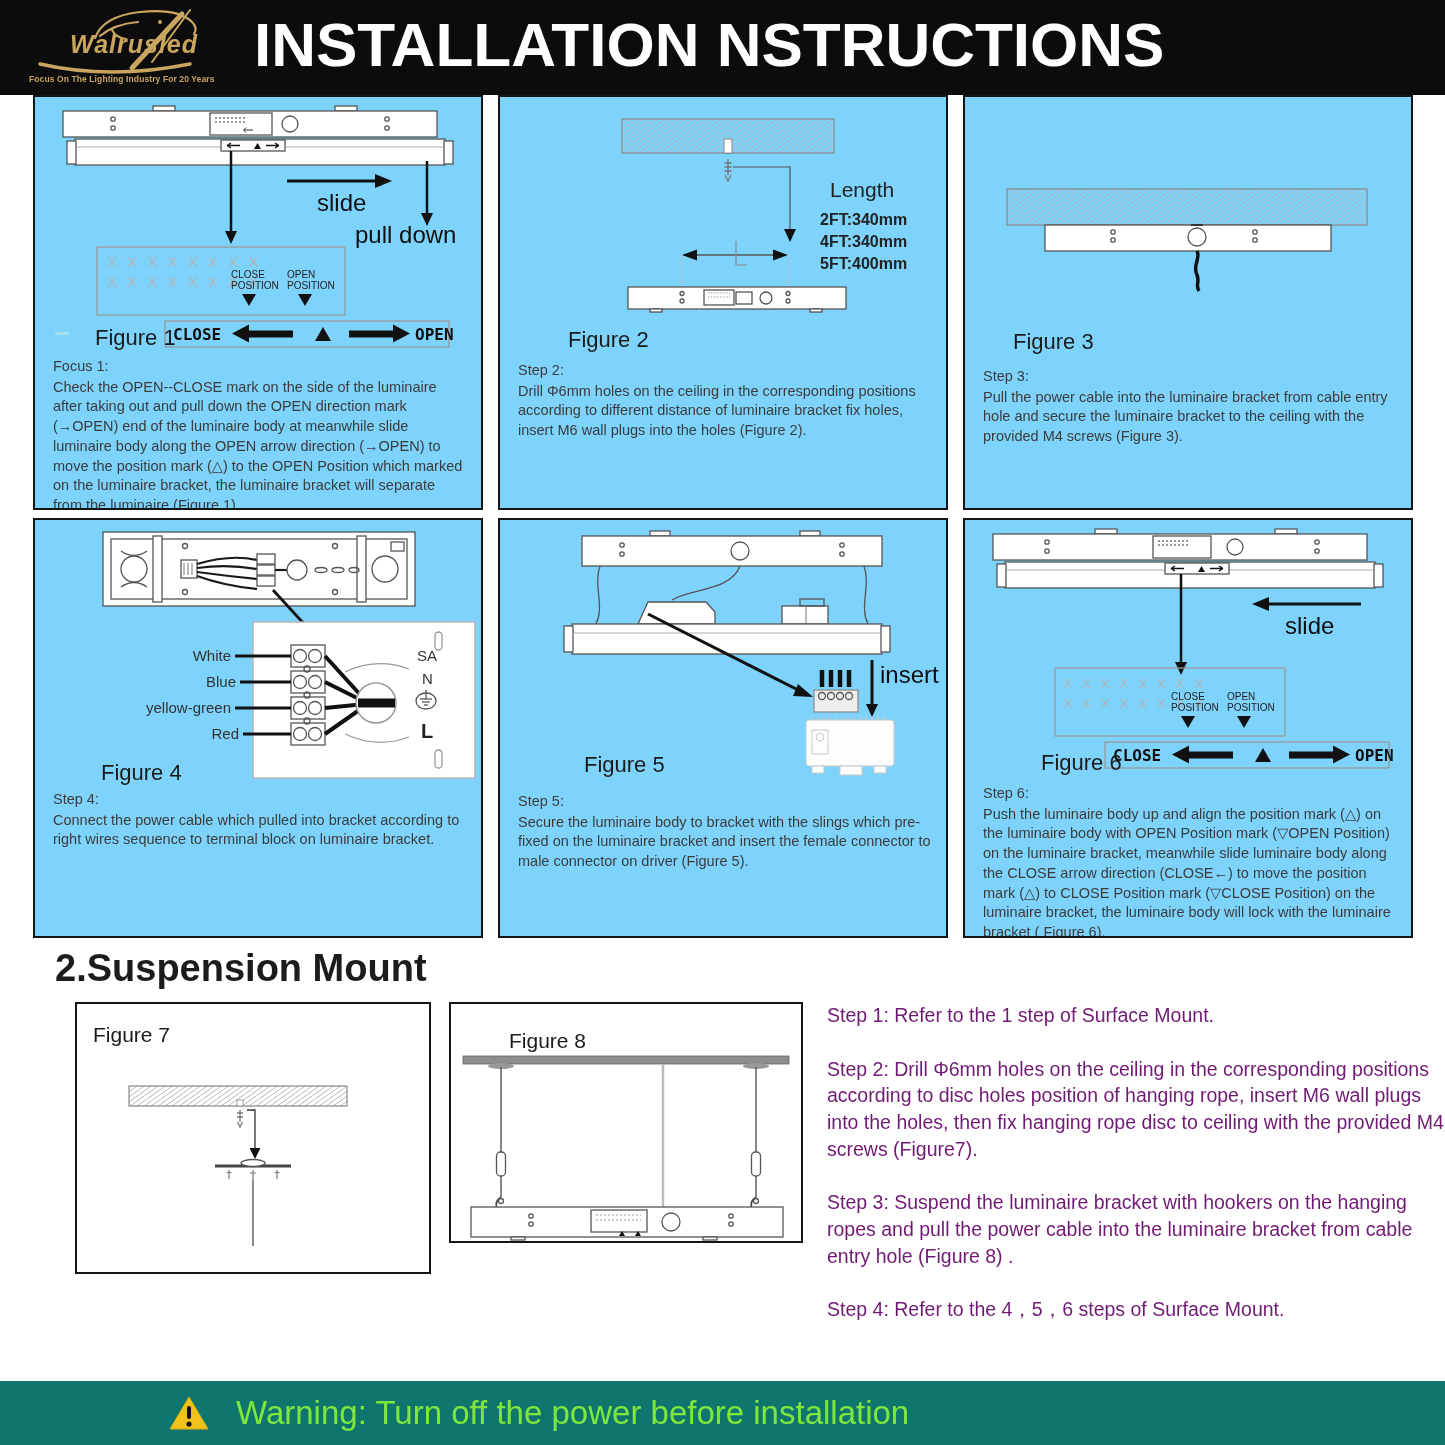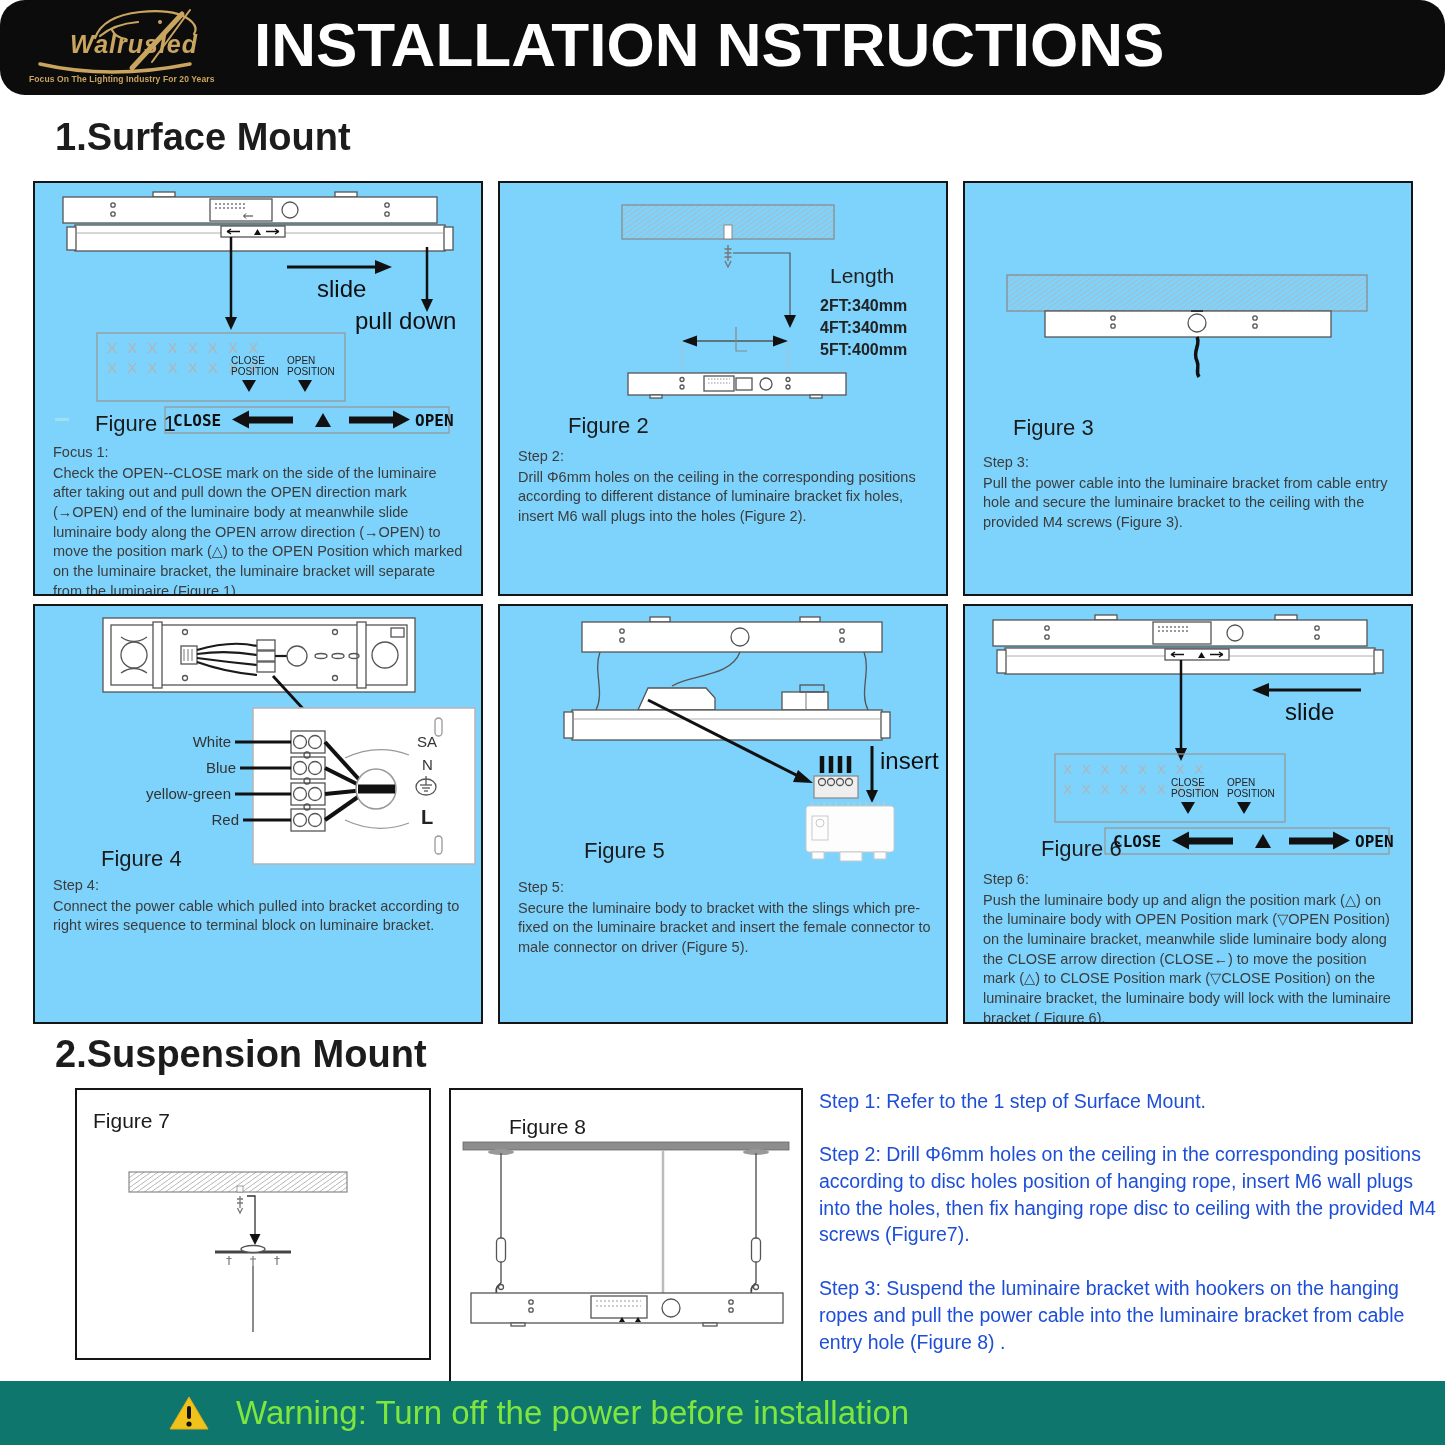--- a/index.html
+++ b/index.html
@@ -1,19 +1,19 @@
 <!DOCTYPE html>
 <html><head>
 <meta charset="utf-8">
 <style>
   html,body { margin:0; padding:0; background:#fff; font-family:"Liberation Sans",sans-serif; }
   .page { width:1445px; height:1445px; position:relative; overflow:hidden; background:#fff; }
 
   
-  .topbar { height:95px; background:#0c0c0c; display:flex; align-items:center;border-radius:25px; }
+  .topbar { height:95px; background:#0c0c0c; display:flex; align-items:center; }
   .logo { width:240px; height:95px; position:relative; flex:none; }
   .brand { position:absolute; left:70px; top:30px; font-weight:bold; font-style:italic;
            font-size:25px; color:#c9a55f; letter-spacing:1px; }
   .tagline { position:absolute; left:29px; top:74px; font-size:8.5px; font-weight:bold;
              color:#c9a55f; white-space:nowrap; letter-spacing:0.1px; }
   .title { color:#fff; font-size:62px; font-weight:bold; margin:0 0 6px 14px; white-space:nowrap; }
 
   
   .sec-heading { font-size:38px; font-weight:bold; color:#1c1c1c; margin:22px 0 22px 55px; line-height:1.1; }
   .sec-heading.second { margin:10px 0 12px 55px; }
@@ -24,22 +24,22 @@
   .row1 .figbox { height:415px; }
   .row2 .figbox { height:420px; }
   .steps { padding:2px 14px 0 18px; font-size:14.5px; line-height:1.36; color:#3c3c3c; }
   .step-title { margin:0 0 1px 0; }
   .step-body { margin:0; }
 
   
   .susp-row { display:flex; margin:0 0 0 33px; align-items:flex-start;padding-left:42px; }
   .suspbox { box-sizing:border-box; border:2px solid #151515; background:#fff; flex:none; }
   .suspbox.b7 { width:356px; height:272px; }
-  .suspbox.b8 { width:354px; height:300px; margin-left:18px; }
-  .susp-steps { margin-left:16px; width:646px; color:#1d4ed8; font-size:19.5px; line-height:1.37; }
+  .suspbox.b8 { width:354px; height:241px; margin-left:18px; }
+  .susp-steps { margin-left:24px; width:646px; color:#701a75; font-size:19.5px; line-height:1.37; }
   .susp-steps p { margin:0 0 27px 0; }
 
   
   .warnbar { position:absolute; left:0; right:0; bottom:0; height:64px; background:#0f766e;
              display:flex; align-items:center; padding-left:168px; box-sizing:border-box; }
   .warn-text { color:#7ee63c; font-size:33px; margin-left:26px; white-space:nowrap; }
 
   
   svg { display:block; }
   .d  { fill:none; stroke:#555; stroke-width:1.3; }
@@ -75,21 +75,20 @@
           <path d="M190 10 L152 62" stroke-width="2"></path>
           <path d="M40 64 q70 16 150 0" stroke-width="3.5"></path>
         </g>
       </svg>
       <span class="brand">Walrusled</span>
       <div class="tagline">Focus On The Lighting Industry For 20 Years</div>
     </div>
     <h1 class="title">INSTALLATION NSTRUCTIONS</h1>
   </header>
 
-  <h2 class="sec-heading">1.Surface Mount</h2>
 
   <div class="fig-row row1">
 
     <section class="figbox">
       <svg width="446" height="258" viewBox="0 0 446 258">
         <g>
           <rect x="118" y="9" width="22" height="5" class="df"></rect>
             <rect x="300" y="9" width="22" height="5" class="df"></rect>
           <rect x="28" y="14" width="374" height="26" class="df"></rect>
           <circle cx="78" cy="22" r="2.2" class="d"></circle>

